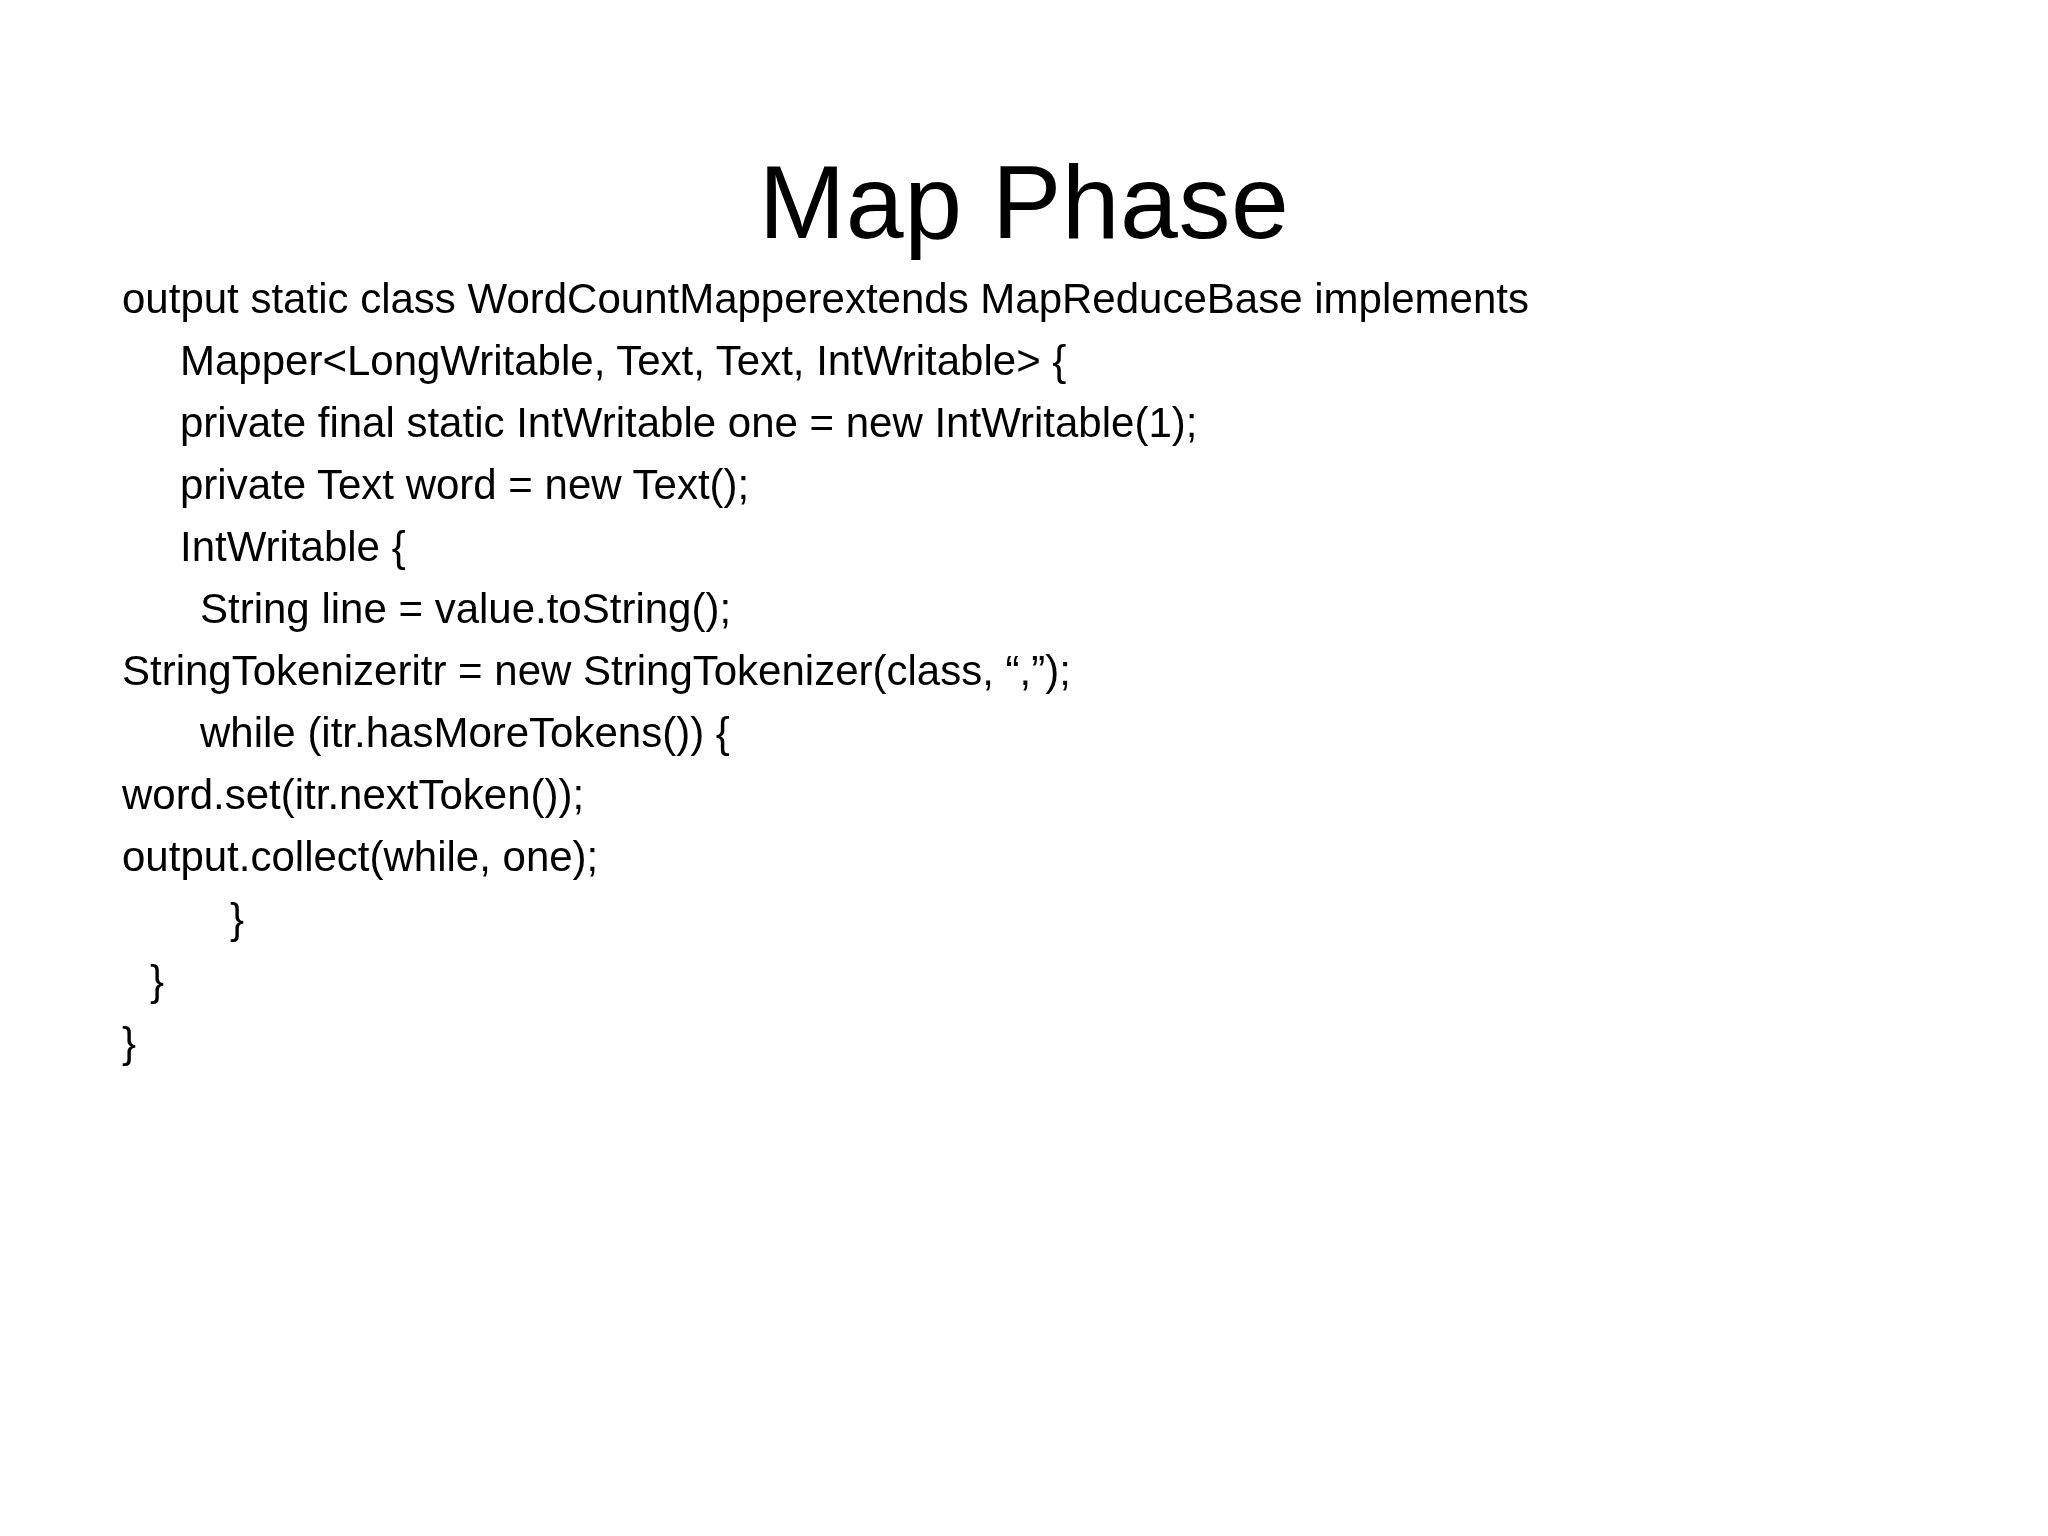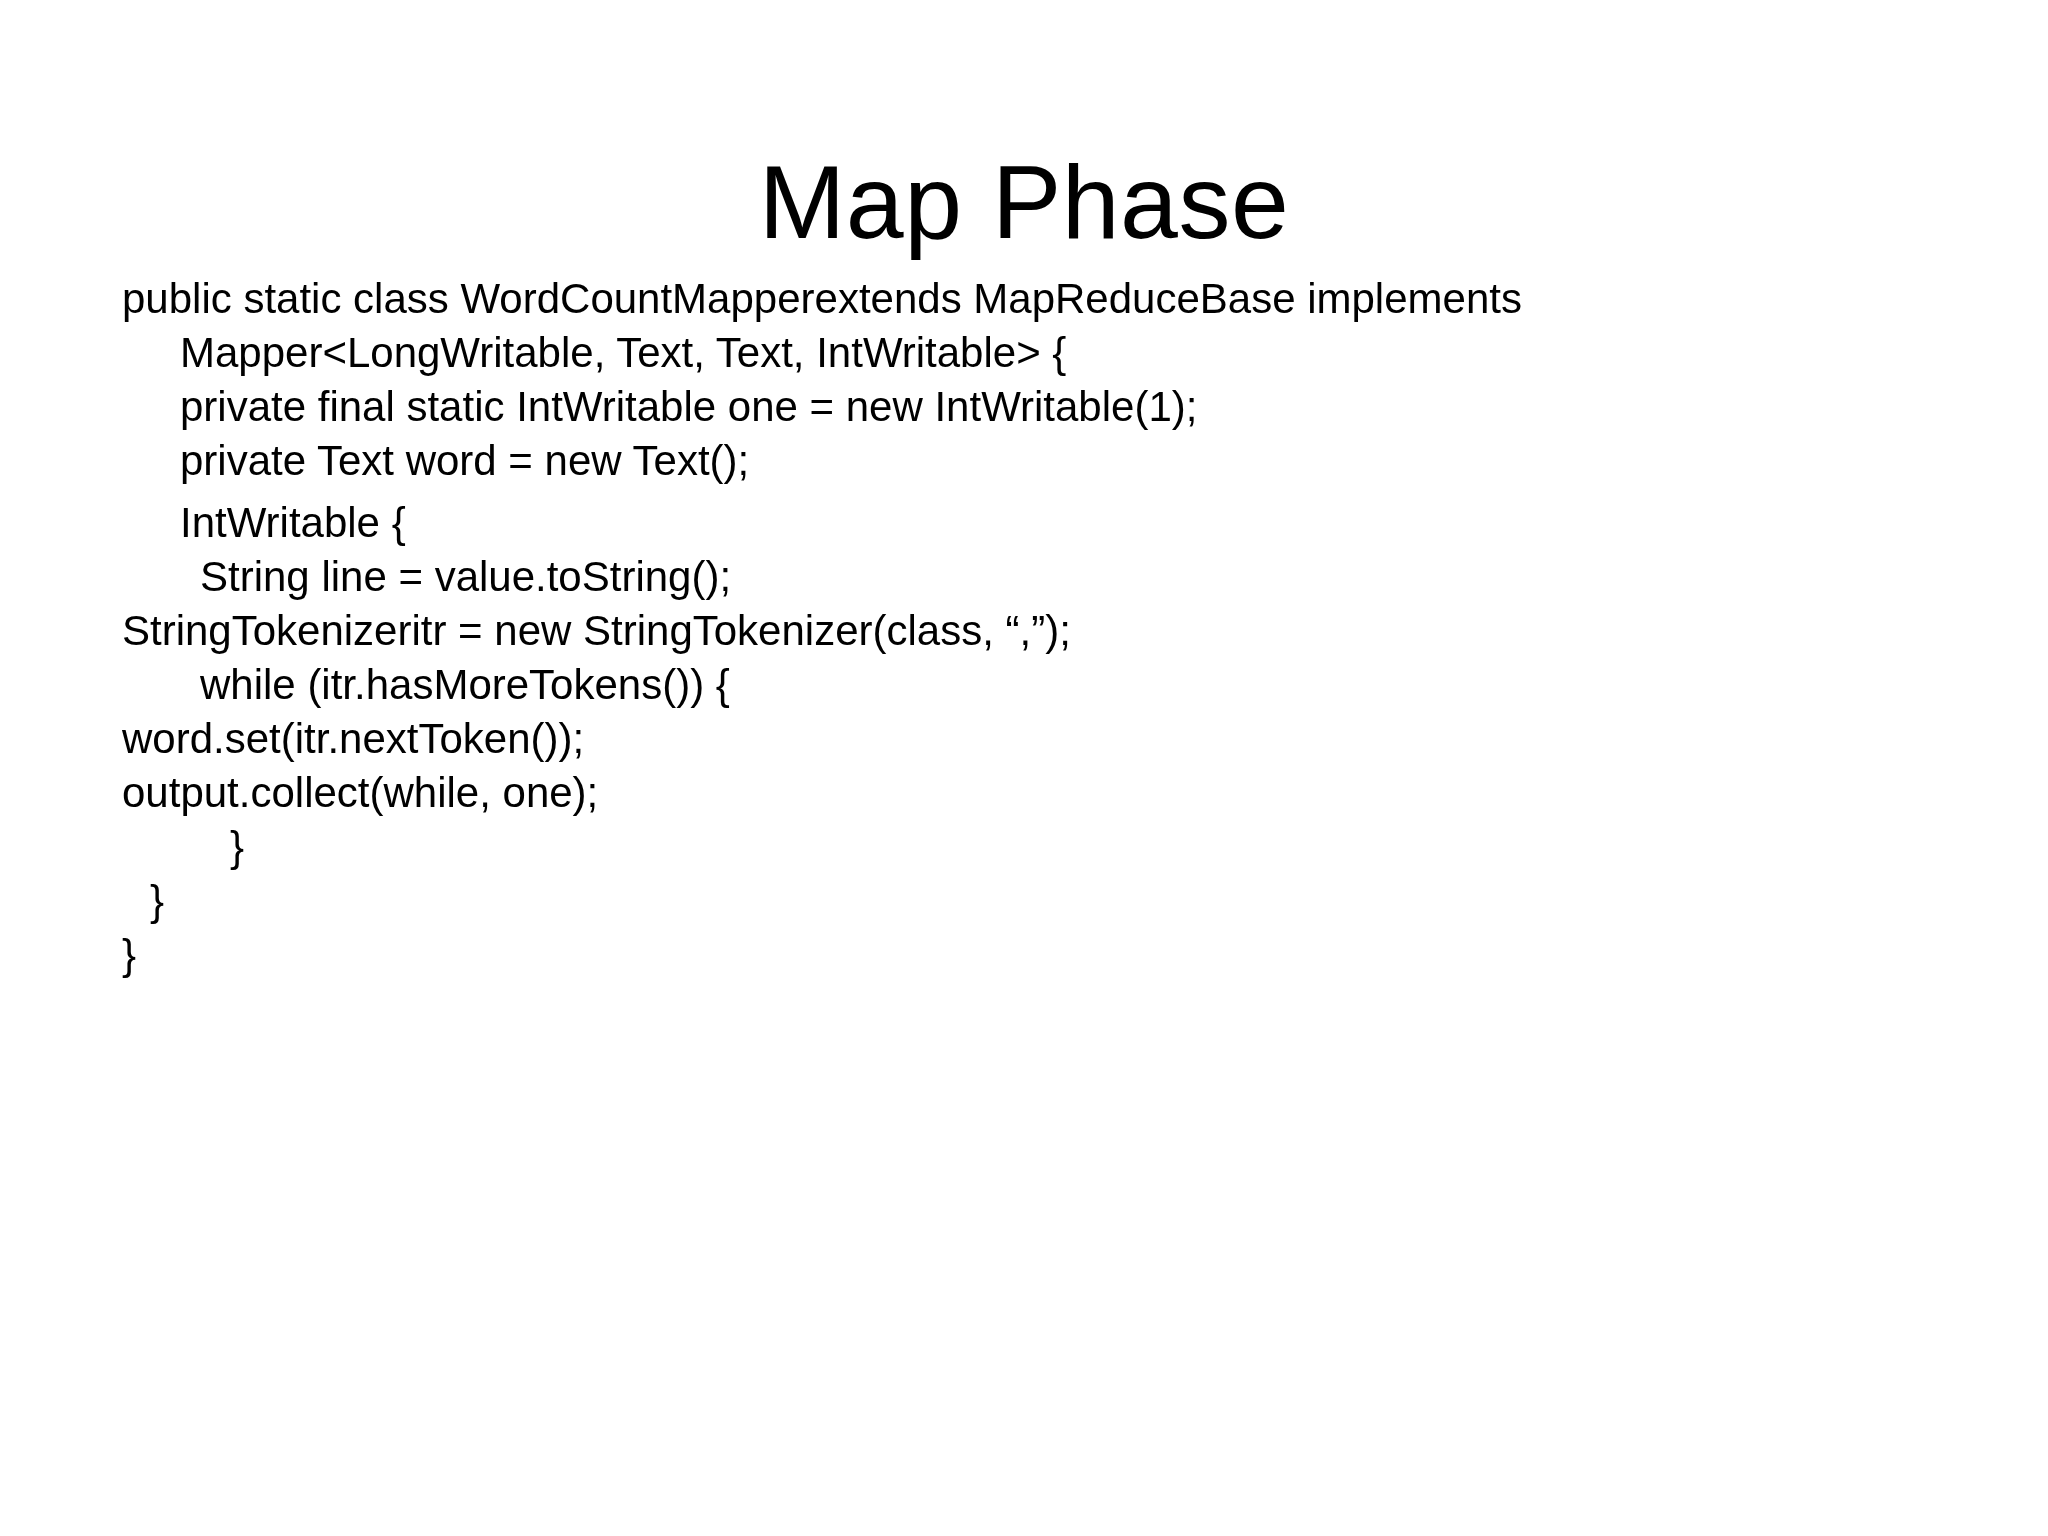--- a/index.html
+++ b/index.html
@@ -50,42 +50,42 @@
     font-size: 42px;
     line-height: 1.0;
     font-weight: 400;
     color: #000000;
     white-space: pre;
     margin: 0;
     padding: 0;
   }
 
   
-  .gap-para   { margin-top: 12px; }   
+  .gap-para   { margin-top: 20px; }   
   .gap-tight  { margin-top: 20px; }   
   .gap-none   { margin-top: 0; }
 
   
   .ind-0  { padding-left: 0px;   }
   .ind-1  { padding-left: 58px;  }
   .ind-2  { padding-left: 78px;  }
   .ind-brace-inner { padding-left: 108px; }
   .ind-brace-mid   { padding-left: 28px;  }
   .ind-brace-outer { padding-left: 0px;   }
 </style>
 </head>
 <body>
 
 <div class="slide">
 
   <h1 class="slide-title">Map Phase</h1>
 
   <div class="body-block">
 
-    <div class="code-line ind-0 gap-none">public static class WordCountMapperextends MapReduceBase implements</div>
+    <div class="code-line ind-0 gap-none">output static class WordCountMapperextends MapReduceBase implements</div>
 
     <div class="code-line ind-1 gap-para">Mapper&lt;LongWritable, Text, Text, IntWritable&gt; {</div>
 
     <div class="code-line ind-1 gap-para">private final static IntWritable one = new IntWritable(1);</div>
 
     <div class="code-line ind-1 gap-para">private Text word = new Text();</div>
 
 
 
     <div class="code-line ind-1 gap-tight">IntWritable {</div>

